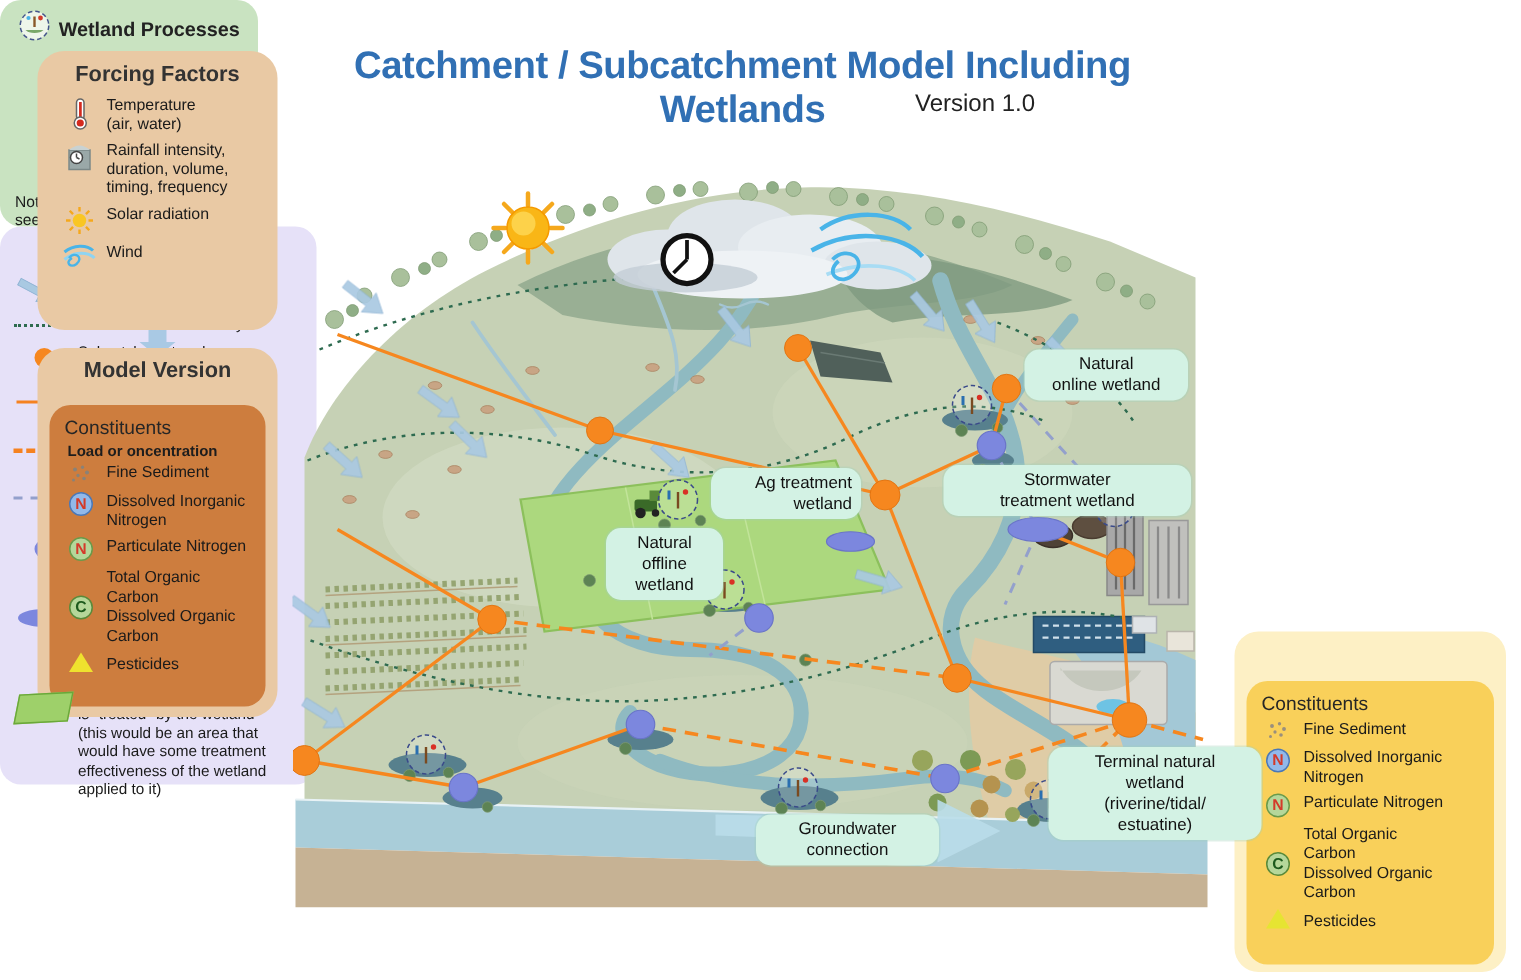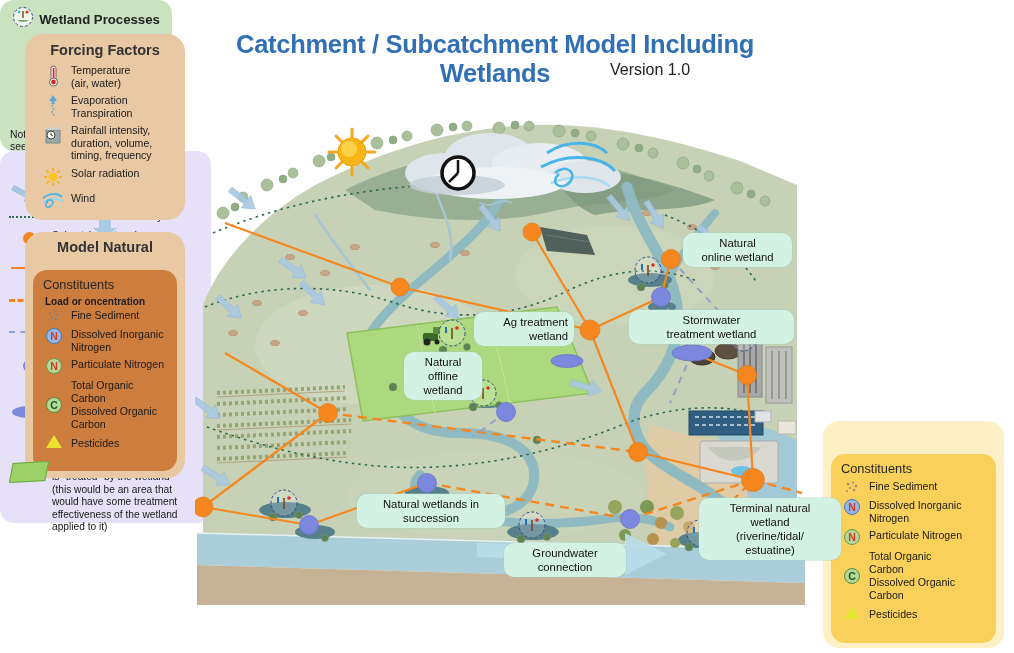--- a/index.html
+++ b/index.html
@@ -86,30 +86,20 @@
             <rect x="8.7" y="4" width="1.8" height="11" fill="#d42a1e"></rect>
             <circle cx="9.5" cy="18" r="4" fill="#fff" stroke="#666"></circle>
             <circle cx="9.5" cy="18" r="2.4" fill="#d42a1e"></circle>
           </svg>
         </span>
       <span class="f-lb ml">Temperature
 (air, water)</span>
       </div>
     <div class="f-row">
         <span class="f-ic">
-      <svg width="18" height="22">
-            <path d="M9,1 L13,7 L10.5,7 L10.5,10 L7.5,10 L7.5,7 L5,7 Z" fill="#5aa8d8"></path>
-            <path d="M9,11 C6,13 12,15 9,17 C6,19 12,20 9,21" fill="none" stroke="#5aa8d8" stroke-width="1.4" stroke-dasharray="2,1.5"></path>
-          </svg>
-        </span>
-      <span class="f-lb ml">Evaporation
-Transpiration</span>
-      </div>
-    <div class="f-row">
-        <span class="f-ic">
       <svg width="20" height="22">
             <path d="M3,6 L17,6 L17,19 L3,19 Z" fill="#9aa8a8" stroke="#7b8888"></path>
             <path d="M3,6 Q10,0 17,6 Z" fill="#c9d2d2"></path>
             <circle cx="8" cy="11" r="4" fill="#fff" stroke="#444"></circle>
             <line x1="8" y1="11" x2="8" y2="8.4" stroke="#444"></line>
             <line x1="8" y1="11" x2="10" y2="12" stroke="#444"></line>
           </svg>
         </span>
       <span class="f-lb ml">Rainfall intensity,
 duration, volume,
@@ -146,21 +136,21 @@
   </div>
 
   <div id="down-arrow">
     <svg width="28" height="18">
         <rect x="8" y="0" width="12" height="8" fill="#a9c9e4"></rect>
         <polygon points="2,8 26,8 14,18" fill="#a9c9e4"></polygon>
       </svg>
   </div>
 
   <div class="panel" id="inputs">
-    <div class="p-title">Model Natural</div>
+    <div class="p-title">Model Version</div>
     <div class="innerbox" id="inputs-inner">
       <div class="sub-t">Constituents</div>
       <div class="load-note">Load or oncentration</div>
       <div class="c-row">
           <span class="c-ic">
         <svg width="16" height="14">
               <g fill="#8a8277">
                 <circle cx="4" cy="4" r="1.3"></circle>
                 <circle cx="9" cy="2.5" r="1.1"></circle>
                 <circle cx="12" cy="6" r="1.3"></circle>
@@ -723,22 +713,20 @@
 
   <div class="map-label ml" style="left:683px;top:233px;width:97px;">Natural
 online wetland</div>
   <div class="map-label ml" style="left:629px;top:310px;width:153px;">Stormwater
 treatment wetland</div>
   <div class="map-label ml" style="left:474px;top:312px;width:88px;text-align:right;">Ag treatment
 wetland</div>
   <div class="map-label ml" style="left:404px;top:352px;width:66px;">Natural
 offline
 wetland</div>
-  <div class="map-label ml" style="left:357px;top:494px;width:136px;">Natural wetlands in
-succession</div>
   <div class="map-label ml" style="left:504px;top:543px;width:110px;">Groundwater
 connection</div>
   <div class="map-label ml" style="left:699px;top:498px;width:130px;">Terminal natural
 wetland
 (riverine/tidal/
 estuatine)</div>
 
 </div>
 
 </body></html>

